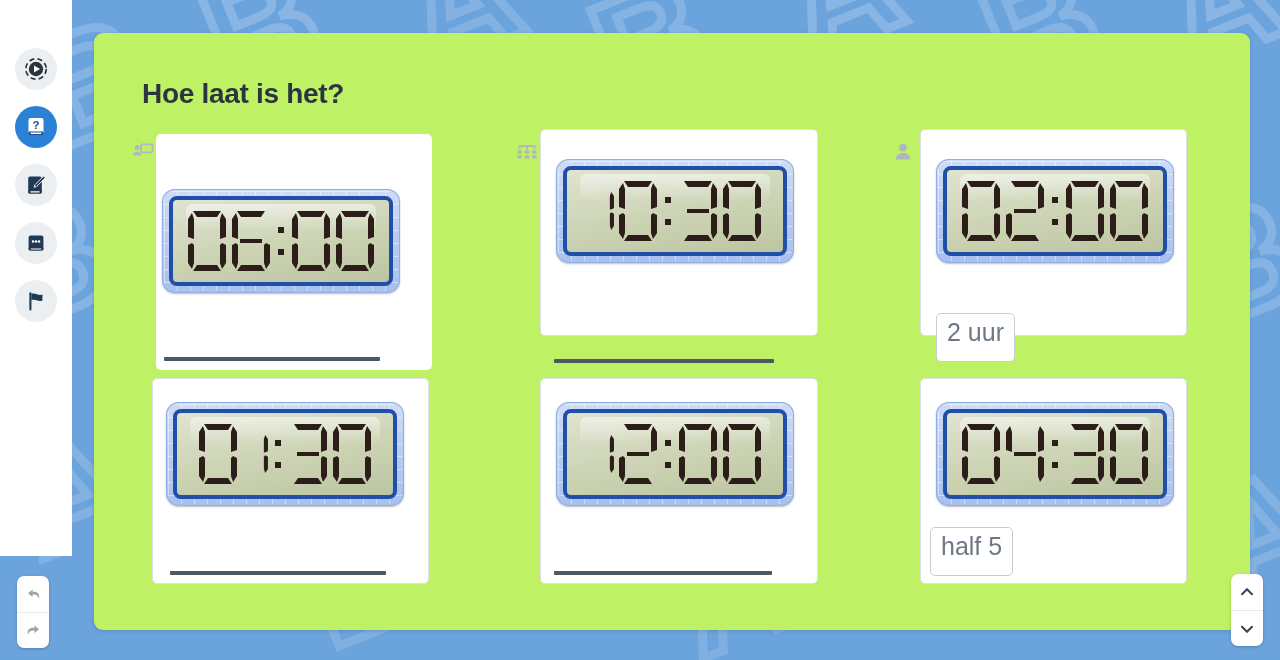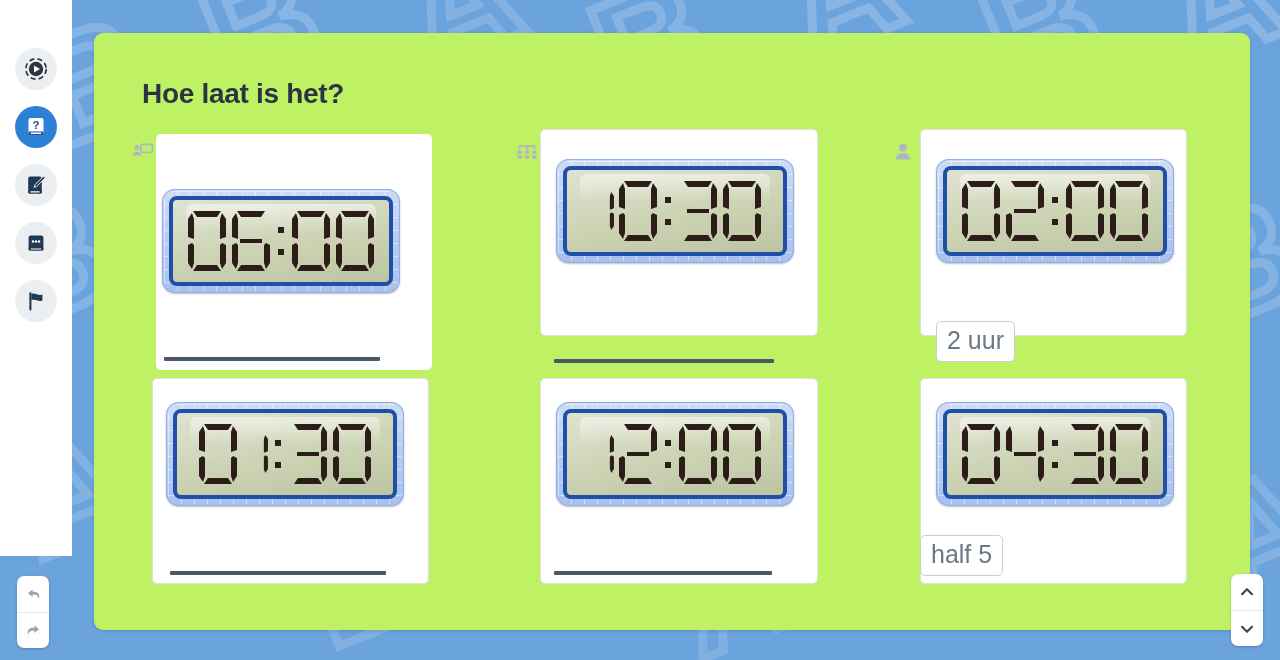--- a/index.html
+++ b/index.html
@@ -224,25 +224,25 @@
   .cell-5 .answer-line { left: 50px; bottom: 9px; width: 218px; }
 
   .answer-box {
     position: absolute;
     border: 1px solid #c9ced6;
     border-radius: 5px;
     background: #ffffff;
     color: #6d7885;
     font-size: 25px;
     line-height: 1;
-    padding: 6px 10px 8px;
+    padding: 6px 10px 16px;
     white-space: nowrap;
   }
   .cell-3 .answer-box { left: 44px; bottom: 8px; }
-  .cell-6 .answer-box { left: 28px; bottom: 8px; text-align: center; }
+  .cell-6 .answer-box { left: 38px; bottom: 8px; text-align: center; }
 
   
   .undo-redo {
     position: absolute;
     left: 17px;
     top: 576px;
     width: 32px;
     z-index: 6;
     background: #ffffff;
     border-radius: 7px;

